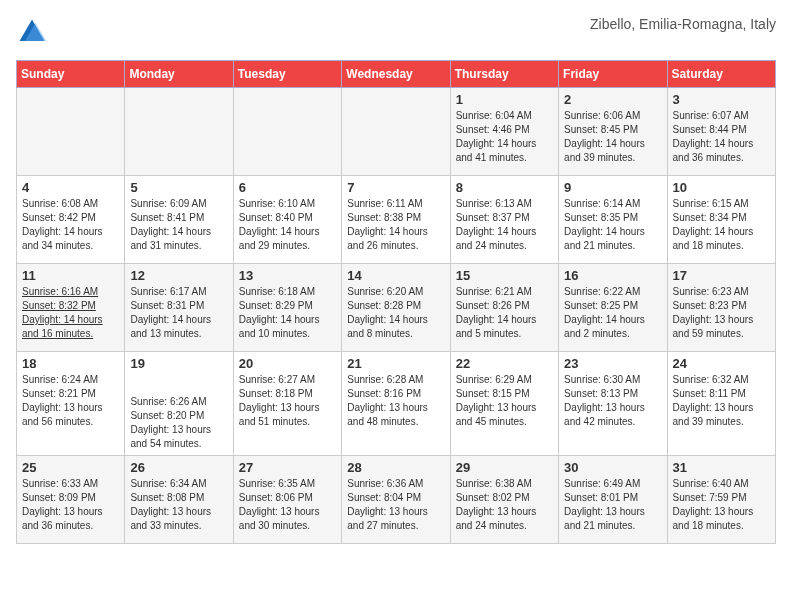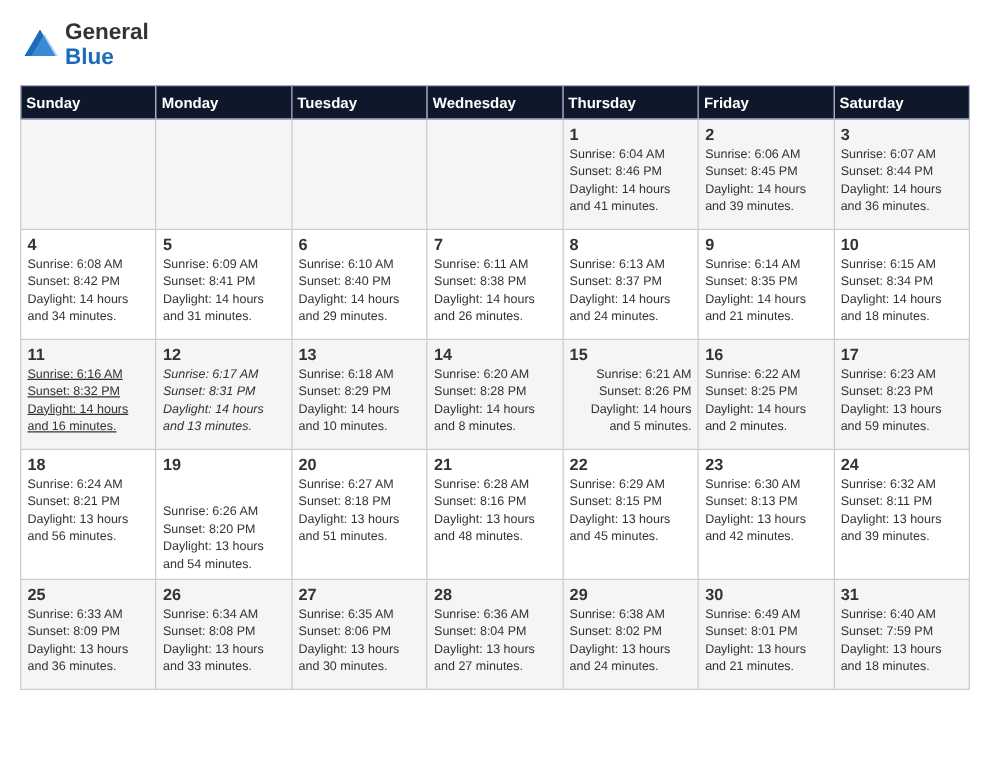--- a/index.html
+++ b/index.html
@@ -44,21 +44,21 @@
     .location {
       font-size: 14px;
       color: #555;
     }
     table {
       width: 100%;
       border-collapse: collapse;
       table-layout: fixed;
     }
     thead tr {
-      background-color: #0f172a;
+      background-color: #ef4444;
     }
     thead th {
       color: #fff;
       font-size: 12px;
       font-weight: bold;
       padding: 6px 4px;
       text-align: left;
       border: 1px solid #aac;
     }
     tbody tr {
@@ -93,26 +93,23 @@
   </style>
 </head>
 <body>
 
 <div class="header">
   <div class="logo">
     <svg class="logo-icon" viewBox="0 0 36 36">
       <polygon points="18,4 32,28 4,28" fill="#1a6bba"></polygon>
       <polygon points="22,8 34,28 10,28" fill="#5aaaf0" opacity="0.5"></polygon>
     </svg>
-    <div class="logo-text">
-      <span class="logo-general">General</span><br>
-      <span class="logo-blue">Blue</span>
-    </div>
   </div>
   <div class="title-block">
+    <div class="location">Zibello, Emilia-Romagna, Italy</div>
   </div>
 </div>
 
 <table>
   <thead>
     <tr>
     <th>Sunday</th>
         <th>Monday</th>
         <th>Tuesday</th>
         <th>Wednesday</th>
@@ -123,21 +120,21 @@
   </thead>
   <tbody id="calendar-body">
   <tr>
         <td></td>
         <td></td>
         <td></td>
         <td></td>
         <td>
           <span class="day-num">1</span>
           <div class="day-info" style="white-space: pre-line;">Sunrise: 6:04 AM
-Sunset: 8:46 PM
+Sunset: 4:46 PM
 Daylight: 14 hours
 and 41 minutes.</div>
         </td>
         <td>
           <span class="day-num">2</span>
           <div class="day-info" style="white-space: pre-line;">Sunrise: 6:06 AM
 Sunset: 8:45 PM
 Daylight: 14 hours
 and 39 minutes.</div>
         </td>
@@ -203,42 +200,42 @@
       <tr>
         <td>
           <span class="day-num">11</span>
           <div class="day-info" style="white-space: pre-line; text-decoration: underline;">Sunrise: 6:16 AM
 Sunset: 8:32 PM
 Daylight: 14 hours
 and 16 minutes.</div>
         </td>
         <td>
           <span class="day-num">12</span>
-          <div class="day-info" style="white-space: pre-line; font-style: italic;">Sunrise: 6:17 AM
+          <div class="day-info" style="white-space: pre-line;">Sunrise: 6:17 AM
 Sunset: 8:31 PM
 Daylight: 14 hours
 and 13 minutes.</div>
         </td>
         <td>
           <span class="day-num">13</span>
           <div class="day-info" style="white-space: pre-line;">Sunrise: 6:18 AM
 Sunset: 8:29 PM
 Daylight: 14 hours
 and 10 minutes.</div>
         </td>
         <td>
           <span class="day-num">14</span>
           <div class="day-info" style="white-space: pre-line;">Sunrise: 6:20 AM
 Sunset: 8:28 PM
 Daylight: 14 hours
 and 8 minutes.</div>
         </td>
         <td>
           <span class="day-num">15</span>
-          <div class="day-info" style="white-space: pre-line; text-align: right;">Sunrise: 6:21 AM
+          <div class="day-info" style="white-space: pre-line;">Sunrise: 6:21 AM
 Sunset: 8:26 PM
 Daylight: 14 hours
 and 5 minutes.</div>
         </td>
         <td>
           <span class="day-num">16</span>
           <div class="day-info" style="white-space: pre-line;">Sunrise: 6:22 AM
 Sunset: 8:25 PM
 Daylight: 14 hours
 and 2 minutes.</div>

